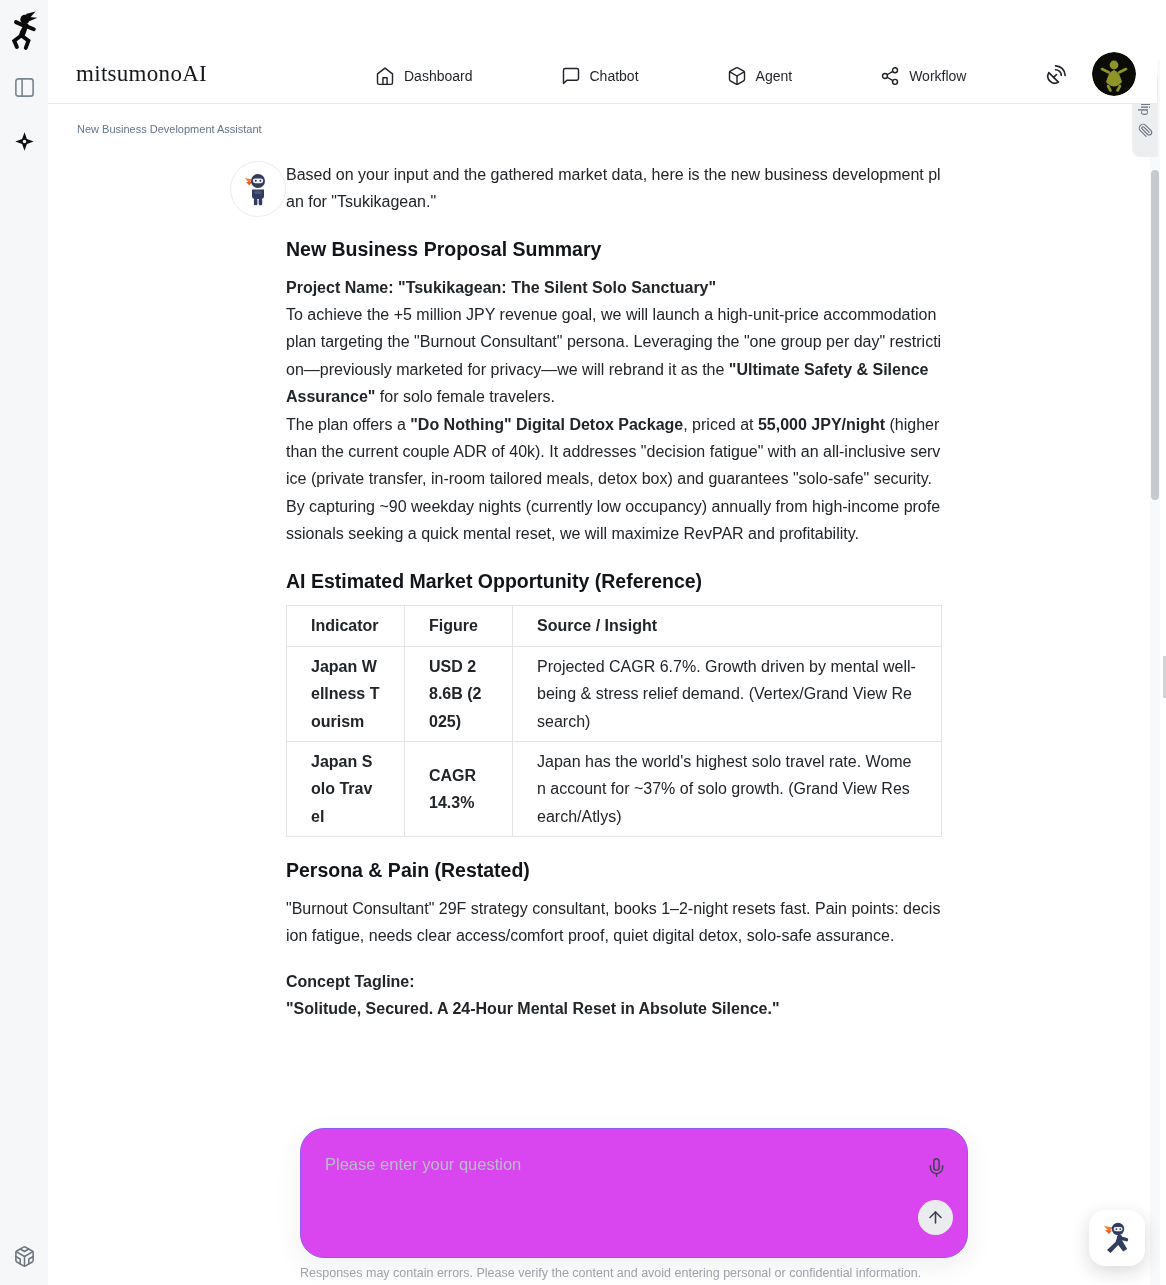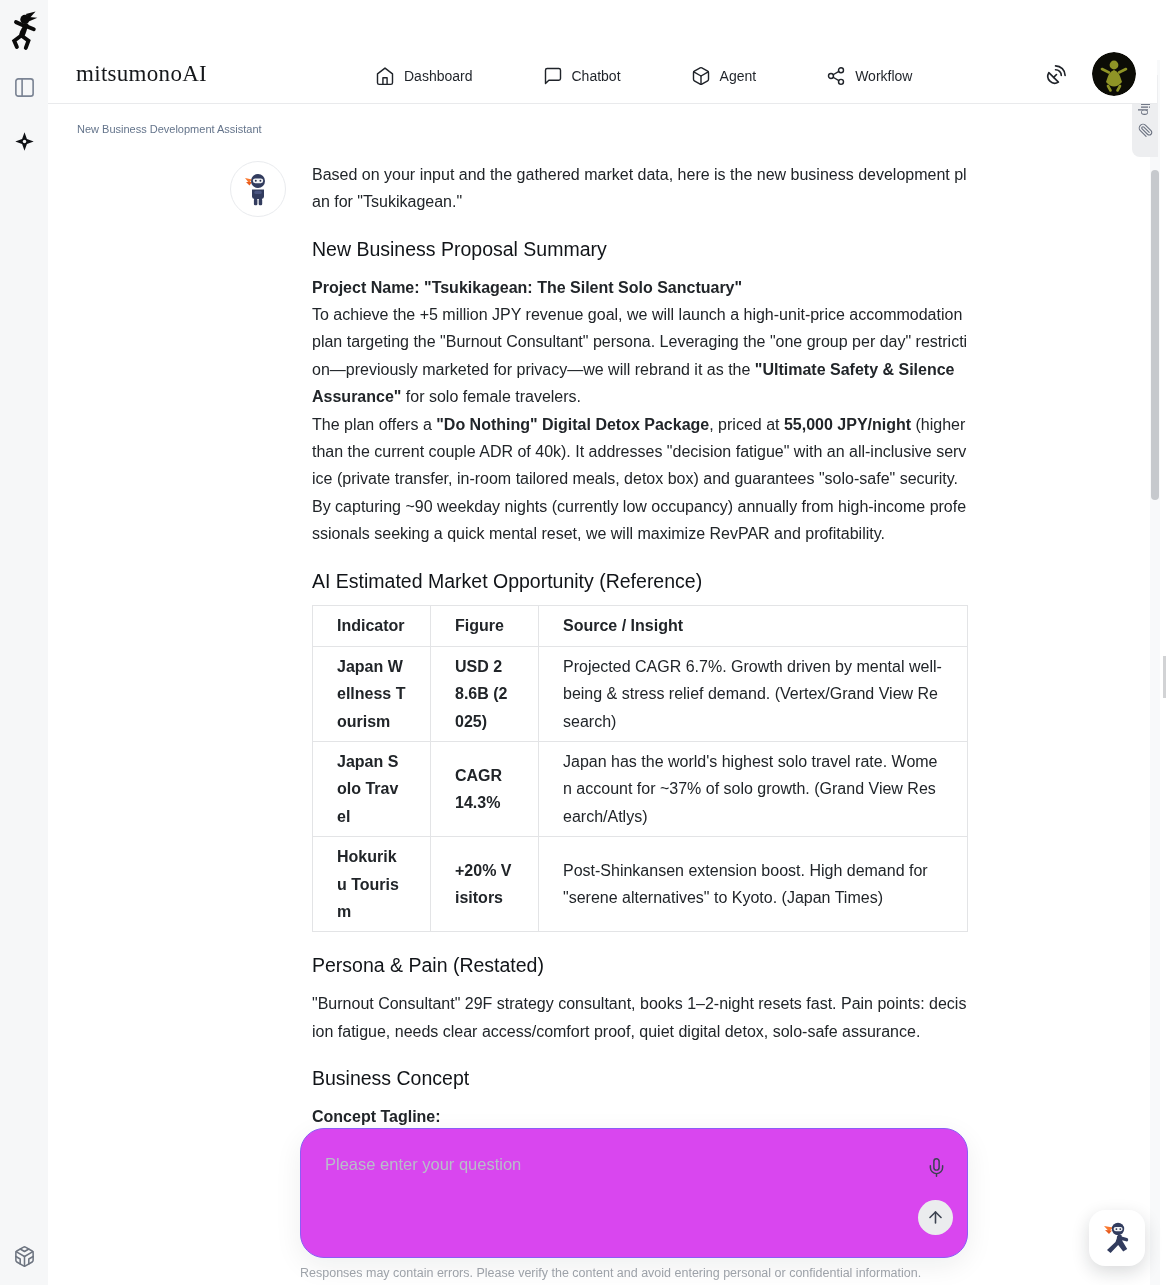--- a/index.html
+++ b/index.html
@@ -18,35 +18,35 @@
   .rail-spacer { flex:1; }
   .rail-btn.bottom { margin:0 0 14px 0; }
 
   
   .main { position:absolute; left:48px; top:0; right:9px; height:100%;margin-top:44px; }
 
   header { position:relative; height:60px; background:#fff; border-bottom:1px solid #e9eaec; z-index:10; }
   .brand { position:absolute; left:28px; top:0; height:60px; display:flex; align-items:center;
            font-family:"Liberation Serif","DejaVu Serif",serif; font-size:23px; font-weight:500; color:#16181b;
            letter-spacing:.3px; cursor:pointer; }
-  nav { position:absolute; left:327px; top:0; height:64px; display:flex; align-items:center; gap:70px; }
+  nav { position:absolute; left:327px; top:0; height:64px; display:flex; align-items:center; gap:88px; }
   .nav-item { display:flex; align-items:center; gap:9px; font-size:14px; font-weight:500; color:#1f2329; cursor:pointer; white-space:nowrap; }
   .hdr-right { position:absolute; right:21px; top:0; height:60px; display:flex; align-items:center; gap:24px; }
   .icon-btn { background:none; border:none; cursor:pointer; display:flex; align-items:center; justify-content:center; }
   .avatar { width:44px; height:44px; border-radius:50%; overflow:hidden; cursor:pointer; flex:none; }
 
   
   .chat { position:absolute; left:0; top:60px; right:14px; bottom:0; overflow:hidden; background:#fff; }
   .breadcrumb { margin:19px 0 0 29px; font-size:11px; color:#64748b; }
-  .msg-row { display:flex; margin:26px 0 0 182px; gap:26px; }
+  .msg-row { display:flex; margin:26px 0 0 182px; }
   .msg-avatar { width:56px; height:56px; border-radius:50%; border:1px solid #e9ebee; background:#fff;
                 display:flex; align-items:center; justify-content:center; flex:none; }
   .msg-content { width:656px; font-size:16px; color:#212529; }
   .msg-content .para { line-height:27.4px; word-break:break-all; margin:0 0 18px 0; }
-  .msg-content h2 { font-size:19.5px; line-height:1.32; font-weight:400; color:#111418; margin:21px 0 11px 0; }
+  .msg-content h2 { font-size:19.5px; line-height:1.32; font-weight:700; color:#111418; margin:21px 0 11px 0; }
 
   table.market { width:100%; border-collapse:collapse; margin:11px 0 12px 0; font-size:16px; }
   table.market th, table.market td { border:1px solid #e3e4e6; padding:6px 24px; line-height:27.4px;
         text-align:left; vertical-align:middle; word-break:break-all; color:#212529; }
   table.market th { font-weight:700; }
   table.market td.b { font-weight:700; }
 
   
   .clip-tab { position:absolute; right:8px; top:75px; width:26px; height:82px; background:#edeef0;
               border-radius:8px 0 0 8px; z-index:8; display:flex; flex-direction:column; align-items:center;
@@ -230,32 +230,26 @@
               <tr>
                 <td class="b">Japan Wellness Tourism</td>
                 <td class="b">USD 28.6B (2025)</td>
                 <td>Projected CAGR 6.7%. Growth driven by mental well-being &amp; stress relief demand. (Vertex/Grand View Research)</td>
               </tr>
               <tr>
                 <td class="b">Japan Solo Travel</td>
                 <td class="b">CAGR 14.3%</td>
                 <td>Japan has the world's highest solo travel rate. Women account for ~37% of solo growth. (Grand View Research/Atlys)</td>
               </tr>
-              <tr>
-                <td class="b">Hokuriku Tourism</td>
-                <td class="b">+20% Visitors</td>
-                <td>Post-Shinkansen extension boost. High demand for "serene alternatives" to Kyoto. (Japan Times)</td>
-              </tr>
             </tbody>
           </table>
 
           <h2>Persona &amp; Pain (Restated)</h2>
           <p class="para">"Burnout Consultant" 29F strategy consultant, books 1–2-night resets fast. Pain points: decision fatigue, needs clear access/comfort proof, quiet digital detox, solo-safe assurance.</p>
 
-          <h2>Business Concept</h2>
           <p class="para"><strong>Concept Tagline:</strong><br><strong>"Solitude, Secured. A 24-Hour Mental Reset in Absolute Silence."</strong></p>
         </div>
       </div>
     </div>
   </div>
 
   <div class="clip-tab">
     <span class="clip-label">Clip</span>
     <svg viewBox="0 0 24 24" width="15" height="15" fill="none" stroke="#6b7280" stroke-width="1.8" stroke-linecap="round" stroke-linejoin="round" style="transform:rotate(90deg)">
       <path d="m21.44 11.05-9.19 9.19a6 6 0 0 1-8.49-8.49l8.57-8.57A4 4 0 1 1 18 8.84l-8.59 8.57a2 2 0 0 1-2.83-2.83l8.49-8.48"></path>

